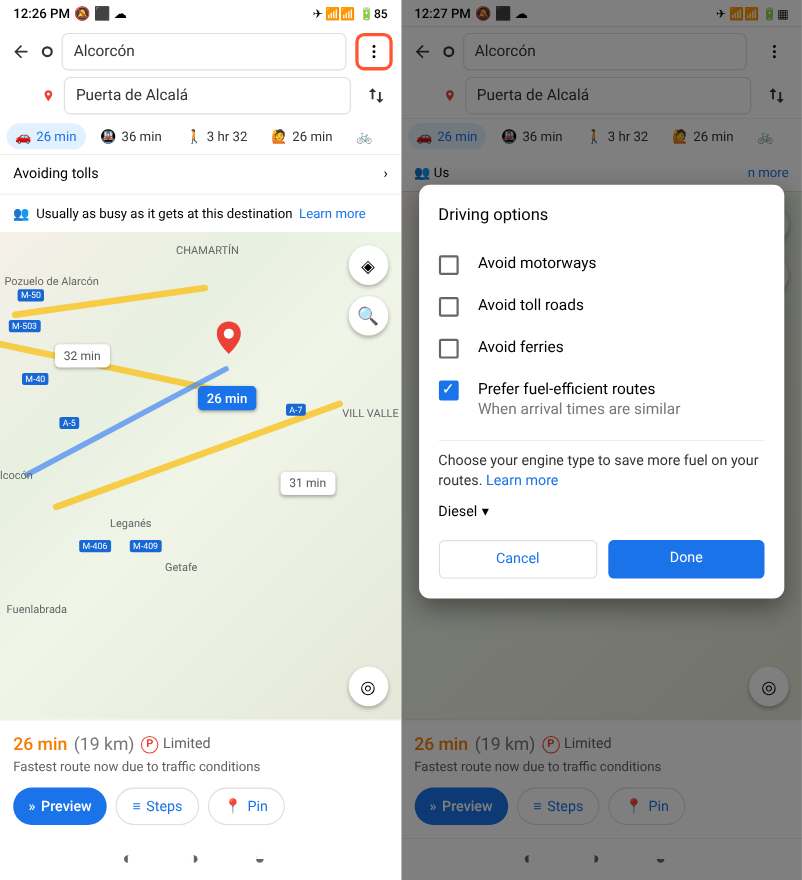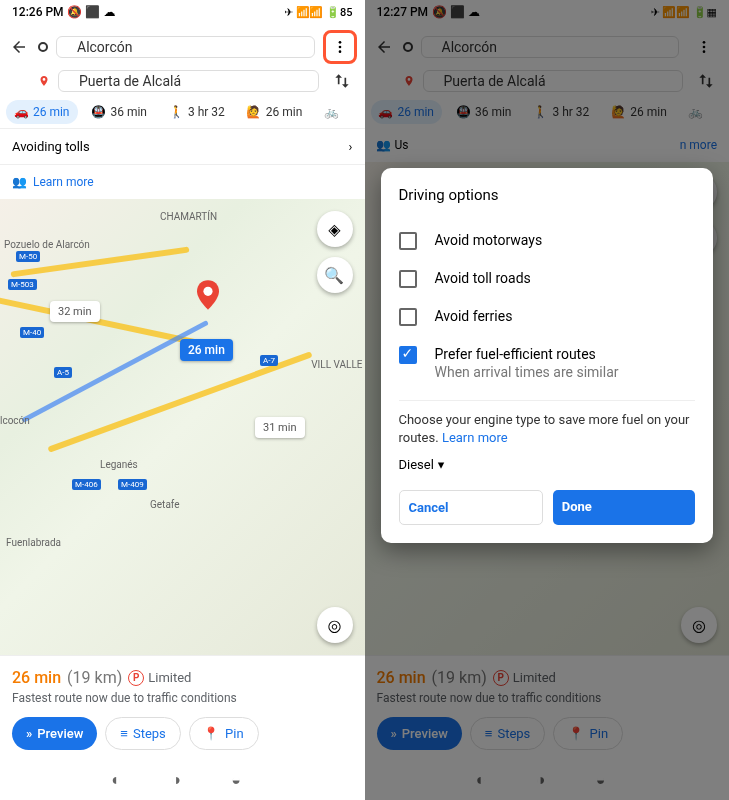--- a/index.html
+++ b/index.html
@@ -7,21 +7,21 @@
 .screen{width:364.5px;height:800px;position:relative;overflow:hidden;background:#fff;display:flex;flex-direction:column}
 .s2{background:#888}
 .status-bar{height:24px;display:flex;justify-content:space-between;align-items:center;padding:0 12px;font-size:12px;font-weight:500}
 .status-l{display:flex;gap:4px;align-items:center}
 .status-r{display:flex;gap:3px;align-items:center;font-size:11px}
 .header{padding:6px 8px 4px;display:flex;flex-direction:column;gap:6px}
 .row1{display:flex;align-items:center;gap:8px}
 .back{width:22px;height:22px;display:flex;align-items:center;justify-content:center}
 .circ-o{width:10px;height:10px;border:2px solid #333;border-radius:50%}
 .circ-r{width:12px;height:12px}
-.inp{flex:1;height:22px;border:1px solid #ddd;border-radius:6px;padding:0 20px;font-size:14px;display:flex;align-items:center;color:#333}
+.inp{flex:1;height:34px;border:1px solid #ddd;border-radius:6px;padding:0 10px;font-size:14px;display:flex;align-items:center;color:#333}
 .menu-btn{width:34px;height:34px;display:flex;align-items:center;justify-content:center;border-radius:6px}
 .menu-hl{border:3px solid #ff5533;border-radius:8px}
 .swap{width:30px;display:flex;align-items:center;justify-content:center}
 .mode-row{display:flex;gap:6px;padding:4px 6px;align-items:center}
 .mode{display:flex;align-items:center;gap:4px;padding:5px 8px;border-radius:16px;font-size:12px;color:#333}
 .mode.active{background:#e3f0fd;color:#1a73e8}
 .opt-row{display:flex;justify-content:space-between;align-items:center;padding:10px 12px;border-top:1px solid #eee;border-bottom:1px solid #eee;font-size:13px}
 .busy-row{display:flex;align-items:center;gap:6px;padding:10px 12px;font-size:12px}
 .learn{color:#1a73e8}
 .map{flex:1;background:linear-gradient(135deg,#f5f0e8 0%,#e8f0e0 30%,#f0f5e8 50%,#e5e8d8 100%);position:relative;overflow:hidden}
@@ -47,21 +47,21 @@
 .m-title{font-size:15px;font-weight:400;margin-bottom:18px}
 .m-opt{display:flex;align-items:flex-start;gap:18px;padding:10px 0;font-size:14px}
 .cb{width:18px;height:18px;border:2px solid #666;border-radius:2px;flex-shrink:0}
 .cb.ck{background:#1a73e8;border-color:#1a73e8;position:relative}
 .cb.ck::after{content:"✓";color:#fff;position:absolute;top:-3px;left:1px;font-size:14px}
 .m-sub{font-size:14px;color:#777;margin-top:2px}
 .m-div{height:1px;background:#eee;margin:10px 0}
 .m-eng{font-size:13px;color:#333;line-height:1.4}
 .m-sel{font-size:13px;margin-top:10px;display:flex;align-items:center;gap:4px}
 .m-btns{display:flex;gap:10px;margin-top:18px}
-.m-btn{flex:1;padding:9px;border-radius:5px;font-size:13px;font-weight:700}
+.m-btn{flex:1;padding:9px;border-radius:5px;text-align:center;font-size:13px;font-weight:400}
 .m-cancel{border:1px solid #ddd;color:#1a73e8}
 .m-done{background:#1a73e8;color:#fff}
 .city{position:absolute;font-size:10px;color:#666}
 .hw{position:absolute;background:#1967d2;color:#fff;font-size:8px;padding:1px 3px;border-radius:2px}
 </style>
 </head>
 <body>
 
 <div class="screen">
   <div class="status-bar">
@@ -107,20 +107,21 @@
     <div class="mode">🚶 <span>3 hr 32</span></div>
     <div class="mode">🙋 <span>26 min</span></div>
     <div class="mode">🚲</div>
   </div>
   <div class="opt-row">
     <span>Avoiding tolls</span>
     <span>›</span>
   </div>
   <div class="busy-row">
     <span>👥</span>
+    <span>Usually as busy as it gets at this destination</span>
     <span class="learn">Learn more</span>
   </div>
   <div class="map">
     <div class="road" style="top:60px;left:10px;width:180px;height:6px;transform:rotate(-8deg)"></div>
     <div class="road" style="top:120px;left:-10px;width:220px;height:6px;transform:rotate(12deg)"></div>
     <div class="road" style="top:200px;left:40px;width:280px;height:6px;transform:rotate(-20deg)"></div>
     <div class="road road-b" style="top:170px;left:10px;width:210px;transform:rotate(-28deg)"></div>
     <div class="city" style="top:12px;left:160px">CHAMARTÍN</div>
     <div class="city" style="top:40px;left:4px">Pozuelo de
 Alarcón</div>

